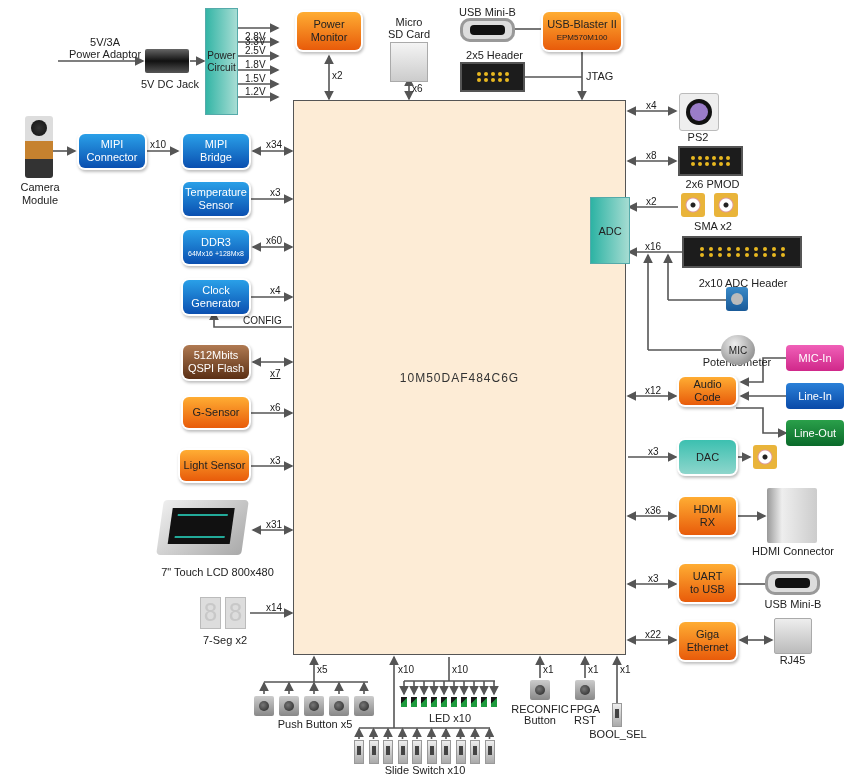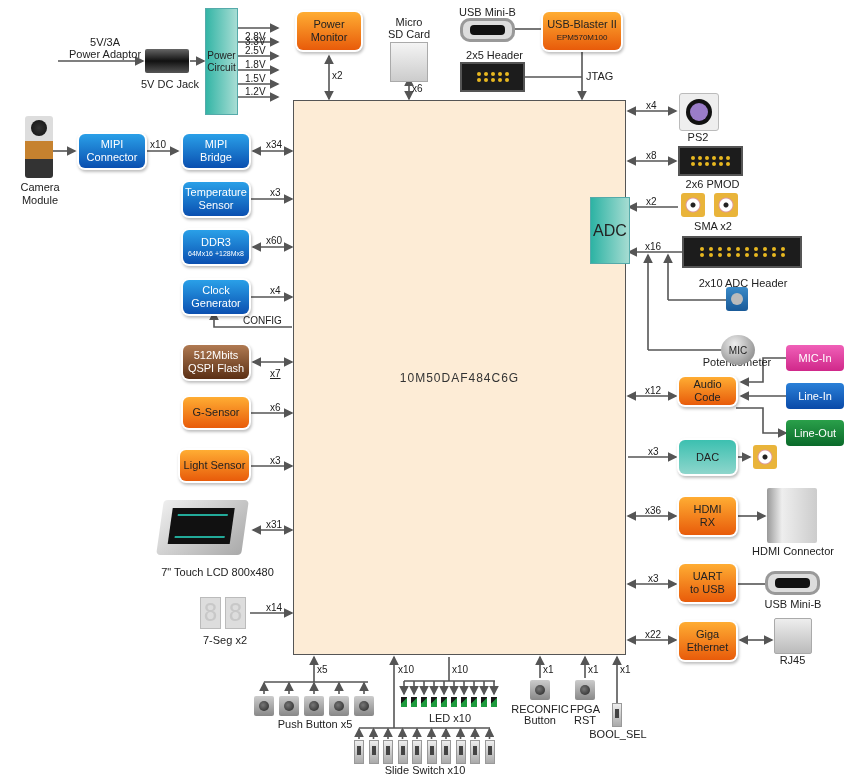--- a/index.html
+++ b/index.html
@@ -9,21 +9,21 @@
   .lbl{position:absolute;font-size:11px;line-height:12px;text-align:center;white-space:nowrap;color:#222;}
   .sm{font-size:10px;}
   .box{position:absolute;border-radius:6px;color:#fff;text-align:center;display:flex;flex-direction:column;align-items:center;justify-content:center;font-size:11px;line-height:13px;box-shadow:0 0 0 2px #fff,1px 2px 3px 2px rgba(0,0,0,.25);}
   .blue{background:linear-gradient(#2aa0e8,#0a4fb0);}
   .orange{background:linear-gradient(#ffad33,#e85b0a);color:#222;}
   .brown{background:linear-gradient(#b07a52,#5a2f14);}
   .teal{background:linear-gradient(90deg,#2db3a4,#a6dcd2);color:#222;border-radius:0;box-shadow:none;border:1px solid #5aa;}
   .tealbox{background:linear-gradient(#3cc0b0,#8ed6cc);color:#222;}
   .fpga{position:absolute;left:293px;top:100px;width:333px;height:555px;background:#fdecd6;border:1.5px solid #555;box-sizing:border-box;}
   .fpga-name{position:absolute;left:0;right:0;top:270px;text-align:center;font-size:12px;letter-spacing:1px;color:#333;}
-  .adc{position:absolute;left:590px;top:197px;width:38px;height:65px;display:flex;align-items:center;justify-content:center;font-size:16px;}
+  .adc{position:absolute;left:590px;top:197px;width:38px;height:65px;display:flex;align-items:center;justify-content:center;font-size:11px;}
   .jack{position:absolute;border-radius:4px;color:#fff;font-size:11px;display:flex;align-items:center;justify-content:center;}
   .hdr{position:absolute;background:#1c1c1c;border:2px solid #555;box-sizing:border-box;display:grid;align-content:center;justify-content:center;gap:2px 3px;}
   .pin{width:4px;height:4px;border-radius:50%;background:#e8b820;}
   .sma{position:absolute;width:24px;height:24px;background:#e9b43a;border-radius:3px;}
   .sma::after{content:"";position:absolute;left:4px;top:4px;width:16px;height:16px;border-radius:50%;background:radial-gradient(circle,#222 2px,#fff 3px,#fff 6px,#d99 7px,#e9b43a 8px);}
   .pb{position:absolute;width:20px;height:20px;background:linear-gradient(#ccc,#888);border-radius:2px;}
   .pb::after{content:"";position:absolute;left:5px;top:5px;width:10px;height:10px;border-radius:50%;background:radial-gradient(circle at 40% 40%,#777,#222);}
   .led{position:absolute;width:6px;height:10px;background:linear-gradient(135deg,#1a1a1a 40%,#1d9a3d 45%);}
   .sw{position:absolute;width:10px;height:24px;background:linear-gradient(#eee,#aaa);border:1px solid #999;box-sizing:border-box;}
   .sw::after{content:"";position:absolute;left:2px;top:5px;width:4px;height:9px;background:#444;}

